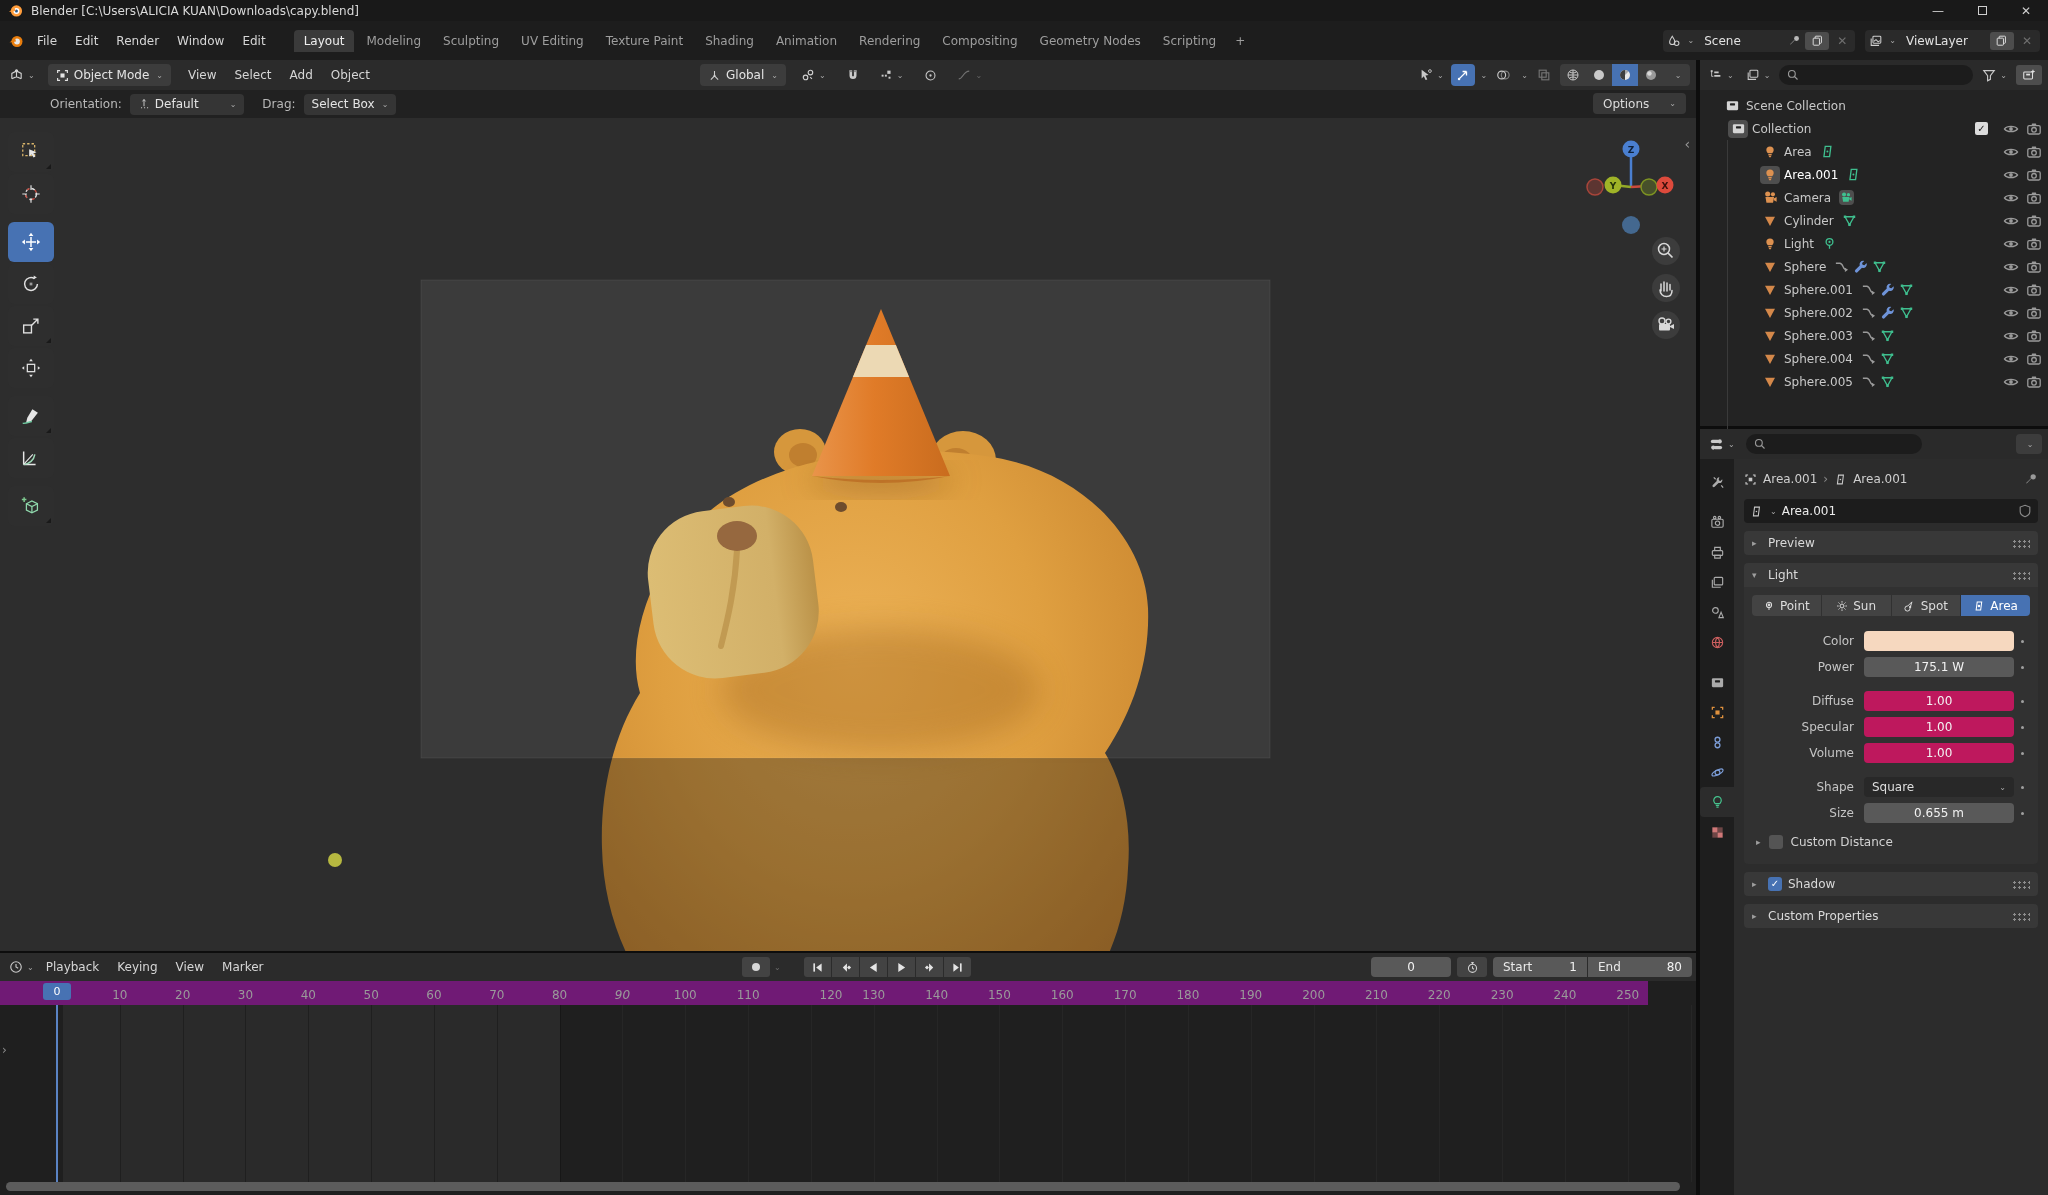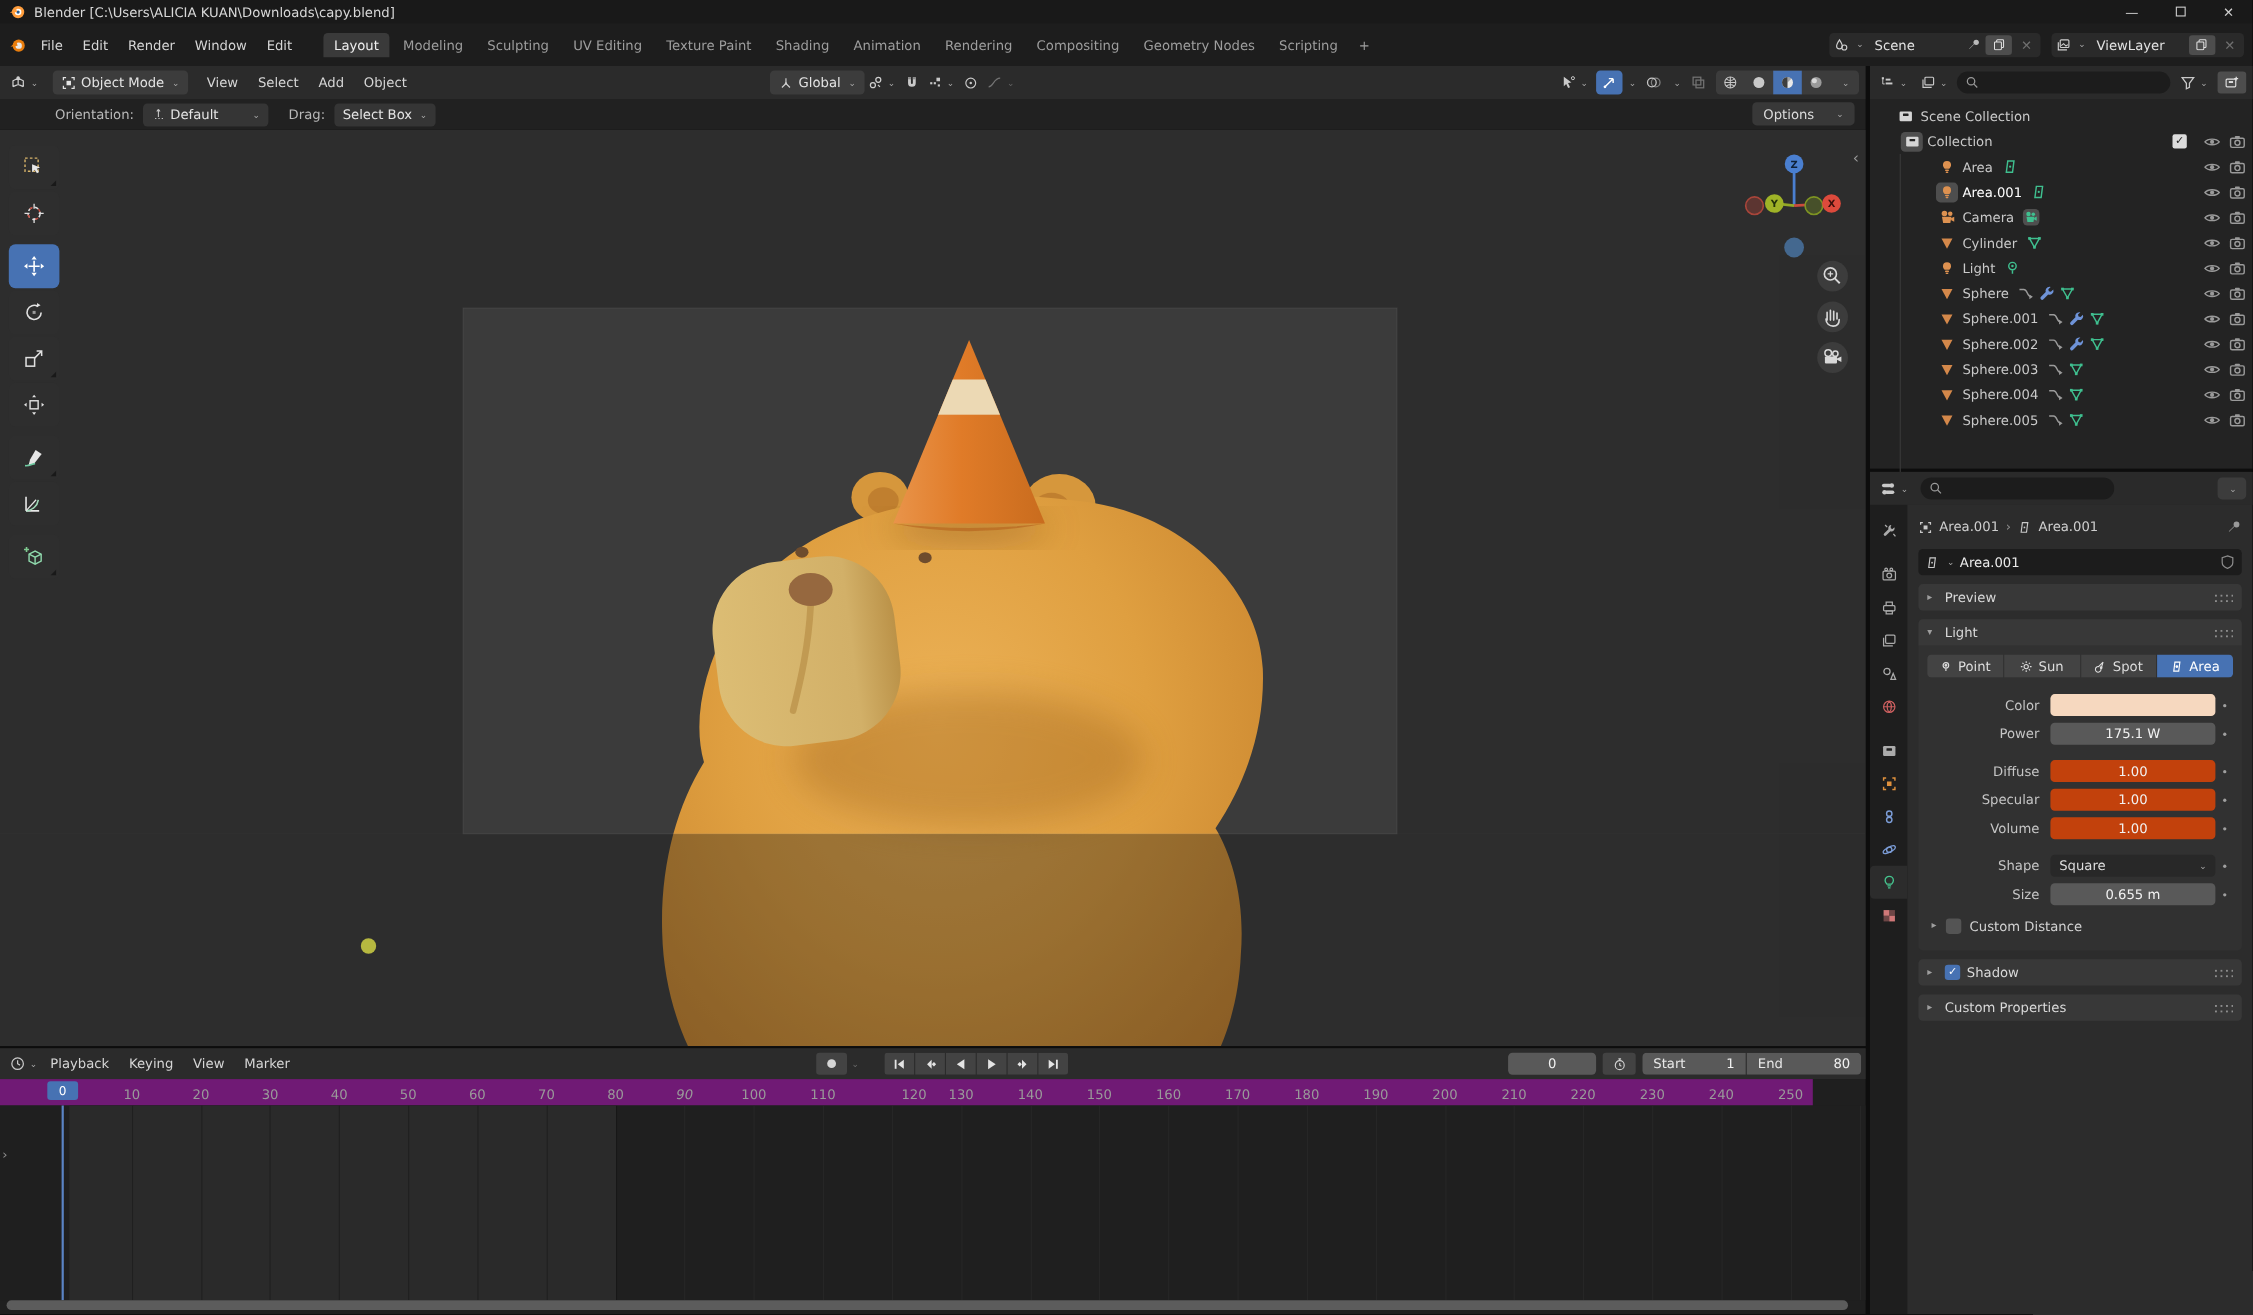--- a/index.html
+++ b/index.html
@@ -31,21 +31,21 @@
   .selgroup .lbl{padding:0 6px;color:#e2e2e2;min-width:86px}
   .mini-btn{width:24px;height:18px;background:#4d4d4d;border-radius:3px;display:flex;align-items:center;justify-content:center}
   .dimx{color:#6f6f6f;padding:0 4px}
   .ddv{font-size:8px;color:#aaa;margin-left:2px}
 
   
   #vp-header{position:absolute;left:0;top:60px;width:1696px;height:30px;background:#2b2b2b;
              display:flex;align-items:center;padding:0 6px}
   .pill{display:flex;align-items:center;background:#3c3c3c;border-radius:4px;height:22px;padding:0 8px;gap:5px;color:#e4e4e4}
   .hgap{width:10px}
-  .hdr-center{position:absolute;left:700px;display:flex;align-items:flex-start;gap:0}
+  .hdr-center{position:absolute;left:700px;display:flex;align-items:flex-start;gap:12px}
   .hdr-right{position:absolute;right:6px;display:flex;align-items:center;gap:4px}
   .icbtn{height:22px;min-width:24px;border-radius:4px;display:flex;align-items:center;justify-content:center;padding:0 3px;gap:2px}
   .icbtn.on{background:#4772b3}
   .icbtn.off{opacity:.45}
   .shade-group{display:flex;background:#3c3c3c;border-radius:4px;overflow:hidden;height:22px;align-items:center}
   .shade-group .sbtn{width:26px;height:22px;display:flex;align-items:center;justify-content:center}
   .shade-group .sbtn.on{background:#4772b3}
 
   #vp-tools{position:absolute;left:0;top:90px;width:1696px;height:28px;background:#212121;
             display:flex;align-items:center;padding-left:50px;gap:8px}
@@ -124,21 +124,21 @@
   .dots{margin-left:auto;width:18px;height:9px;background-image:radial-gradient(#8d8d8d 1px,transparent 1.3px);background-size:5px 5px}
   .panel-h.open{border-radius:4px 4px 0 0}
   .panel-body{background:#313131;border-radius:0 0 4px 4px;padding:8px 8px 10px 8px}
   .typerow{display:flex;gap:1px;border-radius:4px;overflow:hidden;margin:0 0 12px 0}
   .typebtn{flex:1;height:21px;background:#434343;display:flex;align-items:center;justify-content:center;gap:5px;color:#dddddd}
   .typebtn.active{background:#4772b3;color:#fff}
   .prow{display:flex;align-items:center;height:26px}
   .plabel{width:112px;text-align:right;padding-right:10px;color:#c5c5c5;white-space:nowrap}
   .pfield{flex:1;height:20px;border-radius:4px;display:flex;align-items:center;justify-content:center;color:#f2f2f2}
   .f-num{background:#595959}
-  .f-slider{background:#c2410c}
+  .f-slider{background:#be185d}
   .f-menu{background:#282828;justify-content:space-between;padding:0 8px;color:#dedede}
   .pdot{width:16px;display:flex;justify-content:center}
   .pdot i{width:3px;height:3px;border-radius:50%;background:#9f9f9f}
   .gaprow{height:8px}
   .subpanel{display:flex;align-items:center;gap:8px;height:24px;margin-top:4px;color:#d2d2d2}
   .subpanel .arr{color:#9e9e9e;font-size:9px;margin-left:4px}
   .cbx{width:14px;height:14px;border-radius:3px;background:#545454}
   .cbx.on{background:#4772b3;color:#fff;font-size:10px;line-height:14px;text-align:center}
 
   

